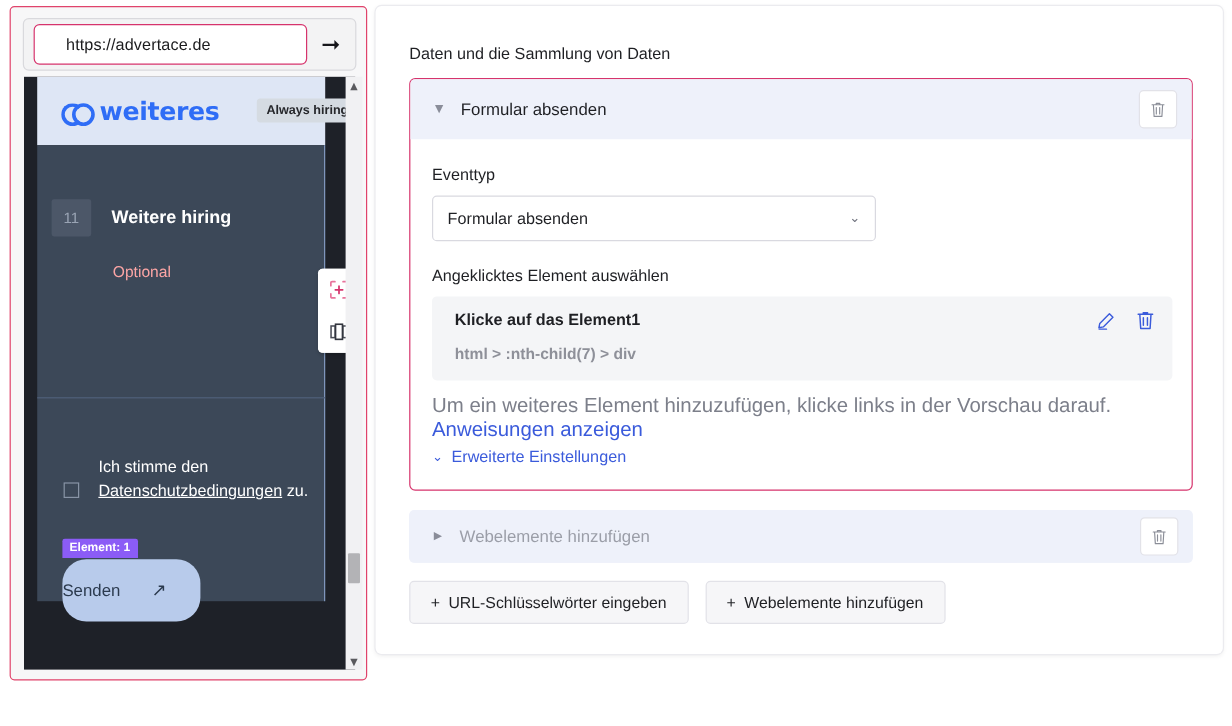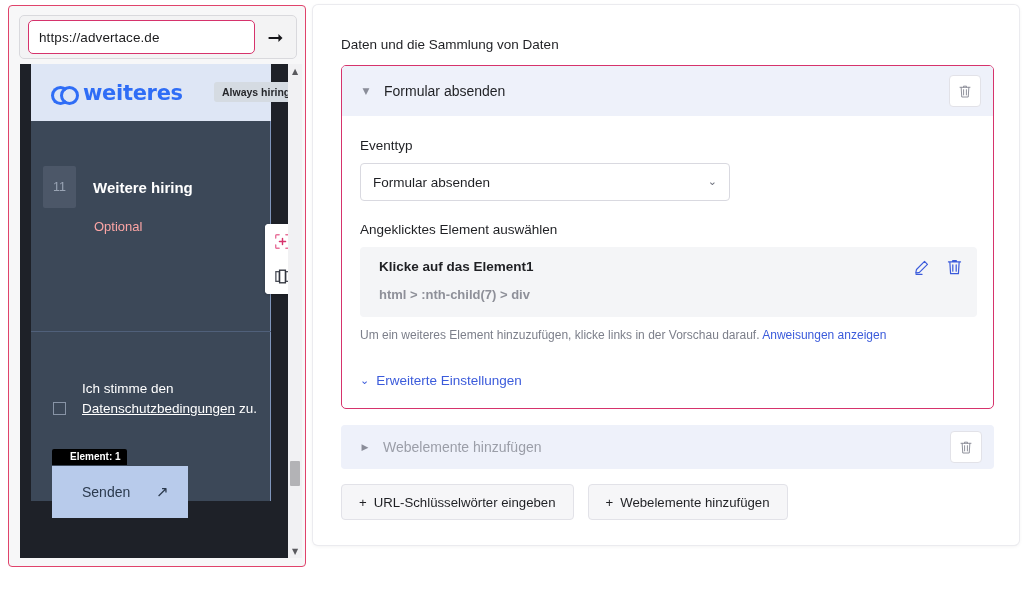--- a/index.html
+++ b/index.html
@@ -29,21 +29,21 @@
     border-radius: 5px;
     display: flex; align-items: center;
   }
   .url-input {
     margin-left: 8px;
     width: 249px; height: 34px;
     background: #ffffff;
     border: 1.6px solid #d6336c;
     border-radius: 5px;
     display: flex; align-items: center;
-    padding: 0 10px;
+    padding: 0 26px;
     font-size: 13.5px;
     color: #1b1b1d;
     letter-spacing: .1px;
   }
   .url-go {
     width: 44px; height: 34px;
     display: flex; align-items: center; justify-content: center;
     font-size: 19px; color: #16161a; cursor: pointer;
     background: transparent; border: 0;
     font-family: "DejaVu Sans", sans-serif;
@@ -94,21 +94,21 @@
     position: absolute; left: 0; top: 57px;
     width: 240px; height: 380px;
     background: #3c4858;
     border-right: 1px solid #7f95bb;
   }
   .field-row {
     position: absolute; left: 0; top: 45px;
     width: 240px; display: flex; align-items: center;
   }
   .field-num {
-    width: 33px; height: 42px; margin-left: 12px;
+    width: 33px; height: 31px; margin-left: 12px;
     background: #4c5768; color: #9aa4b4;
     display: flex; align-items: center; justify-content: center;
     font-size: 12.5px; border-radius: 2px;
   }
   .field-label {
     margin-left: 17px; color: #ffffff;
     font-size: 15px; font-weight: 700;
   }
   .field-opt {
     position: absolute; left: 63px; top: 98px;
@@ -126,33 +126,33 @@
   .consent a {
     color: #ffffff; text-decoration: underline;
   }
   .consent-box {
     position: absolute; left: 22px; top: 281px;
     width: 13px; height: 13px;
     border: 1px solid #8894a6; background: transparent;
   }
   .elem-badge {
     position: absolute; left: 21px; top: 328px;
-    background: #000000; color: #ffffff;
+    background: #8b5cf6; color: #ffffff;
     font-size: 10px; font-weight: 700;
-    padding: 2px 6px 3px 18px;
+    padding: 2px 6px 3px 6px;
     border-radius: 2px 2px 0 0;
     white-space: nowrap;
   }
   .send-btn {
     position: absolute; left: 21px; top: 345px;
-    width: 136px; height: 52px;
+    width: 115px; height: 52px;
     background: #b8cbeb;
     display: flex; align-items: center;
-    padding-left: 30px; gap: 26px;
-    color: #2b3a4e; font-size: 14px;
+    gap: 26px;
+    color: #2b3a4e; font-size: 14px; border-radius: 20px;
   }
   .send-arrow { font-size: 15px; font-family: "DejaVu Sans", sans-serif; }
 
   
   .float-tools {
     position: absolute; left: 256px; top: 218px;
     width: 34px;
     display: flex; flex-direction: column;
     background: #ffffff;
     border-radius: 4px;
@@ -276,21 +276,21 @@
     font-size: 13px; color: #8e9099;
   }
   .icon-btn {
     position: absolute; background: transparent; border: 0;
     cursor: pointer; padding: 0;
   }
   .edit-ic { right: 47px; top: 12px; }
   .del-ic  { right: 14px; top: 11px; }
   .hint {
     margin-top: 11px;
-    font-size: 12px; color: #7c7f8a;
+    font-size: 17px; color: #7c7f8a;
   }
   .hint a { color: #3b5bdb; text-decoration: none; }
   .adv {
     position: absolute; left: 18px; bottom: 20px;
     display: flex; align-items: center; gap: 7px;
     font-size: 13.5px; color: #3b5bdb; cursor: pointer;
   }
   .adv .dchev { font-size: 11px; font-family: "DejaVu Sans", sans-serif; }
 
   .card.collapsed {

